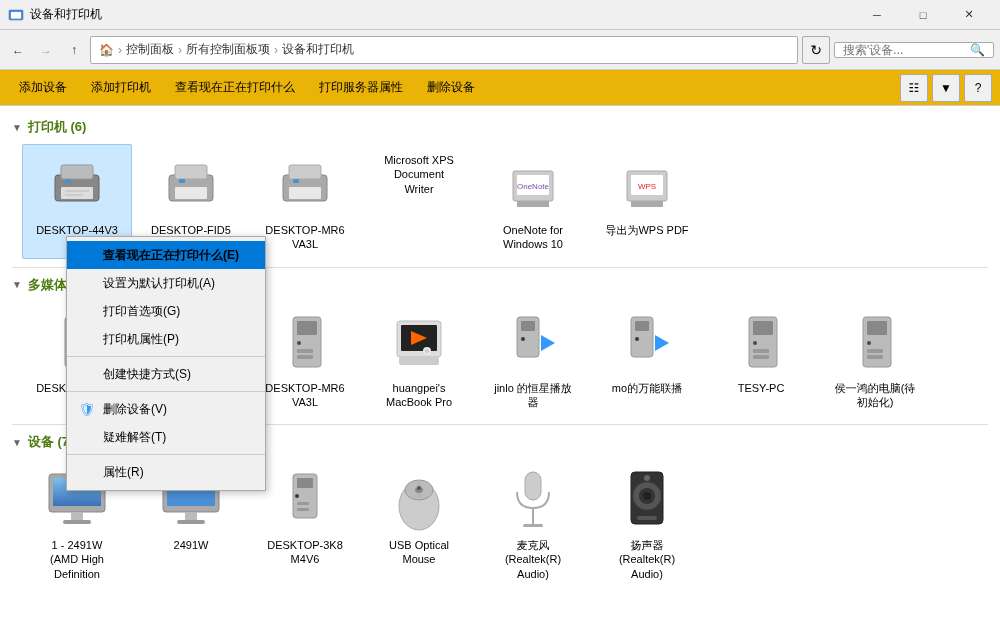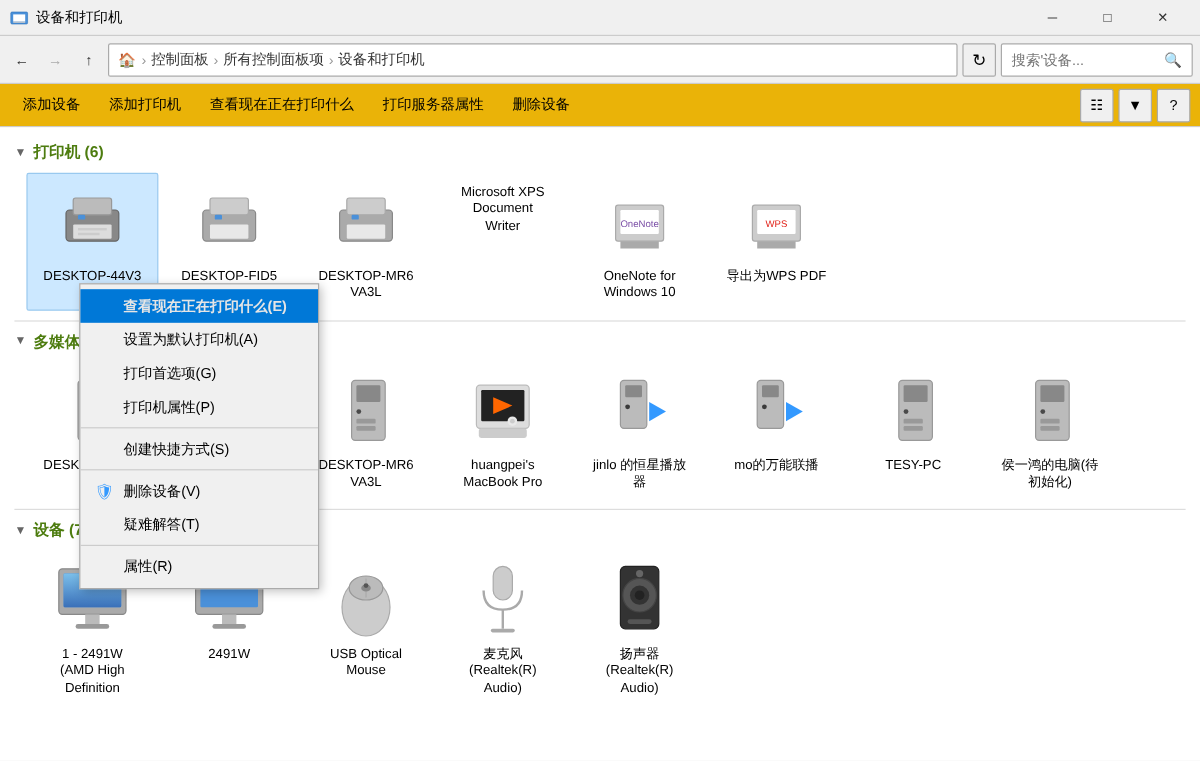--- a/index.html
+++ b/index.html
@@ -54,21 +54,21 @@
     }
     .address-path .breadcrumb-part { color: #333; }
     .address-path .breadcrumb-sep { color: #999; margin: 0 4px; }
     .refresh-btn {
       width: 28px; height: 28px;
       border: 1px solid #aaa; background: #f0f0f0;
       cursor: pointer; display: flex; align-items: center; justify-content: center;
       border-radius: 2px; font-size: 14px;
     }
     .search-box {
-      width: 160px; height: 28px;
+      width: 160px; height: 16px;
       border: 1px solid #aaa; background: #fff;
       padding: 0 8px; font-size: 12px;
       border-radius: 2px;
       display: flex; align-items: center;
     }
     .search-box input {
       border: none; outline: none; background: transparent;
       font-size: 12px; width: 100%; color: #999;
     }
 
@@ -181,21 +181,21 @@
     }
     .ctx-item {
       height: 28px;
       display: flex;
       align-items: center;
       padding: 0 12px;
       font-size: 12px;
       cursor: pointer;
       gap: 8px;
     }
-    .ctx-item.highlighted { background: #0078d7; color: #e5e5e5; font-weight: 600; }
+    .ctx-item.highlighted { background: #0078d7; color: #000000; font-weight: 600; }
     .ctx-sep { height: 1px; background: #ccc; margin: 3px 0; }
     .ctx-icon { width: 16px; height: 16px; display: flex; align-items: center; justify-content: center; }
 
     .section-divider {
       height: 1px;
       background: #ddd;
       margin: 4px 0 8px 0;
     }
   </style>
 </head>
@@ -470,20 +470,32 @@
         <svg width="64" height="60" viewBox="0 0 64 60">
           <rect x="4" y="4" width="56" height="38" rx="3" fill="#aaa" stroke="#888" stroke-width="1"></rect>
           <rect x="8" y="8" width="48" height="28" rx="1" fill="#4a90d9"></rect>
           <rect x="26" y="42" width="12" height="8" fill="#bbb"></rect>
           <rect x="18" y="50" width="28" height="4" rx="2" fill="#999"></rect>
         </svg>
       </div>
       <div class="device-label">2491W</div>
     </div>
 
+    <div class="device-item">
+      <div class="device-icon">
+        <svg width="56" height="60" viewBox="0 0 56 60">
+          <rect x="16" y="4" width="24" height="44" rx="3" fill="#bbb" stroke="#999" stroke-width="1"></rect>
+          <rect x="20" y="8" width="16" height="10" rx="1" fill="#888"></rect>
+          <circle cx="20" cy="26" r="2" fill="#3a3a3a"></circle>
+          <rect x="20" y="32" width="12" height="3" rx="1" fill="#999"></rect>
+          <rect x="20" y="38" width="12" height="3" rx="1" fill="#999"></rect>
+        </svg>
+      </div>
+      <div class="device-label">DESKTOP-3K8<br>M4V6</div>
+    </div>
 
 
     <div class="device-item">
       <div class="device-icon">
         <svg width="50" height="64" viewBox="0 0 50 64">
           <ellipse cx="25" cy="38" rx="20" ry="24" fill="#ccc" stroke="#aaa" stroke-width="1"></ellipse>
           <ellipse cx="25" cy="22" rx="14" ry="10" fill="#bbb" stroke="#999" stroke-width="1"></ellipse>
           <line x1="25" y1="14" x2="25" y2="30" stroke="#aaa" stroke-width="1"></line>
           <ellipse cx="25" cy="22" rx="4" ry="3" fill="#888"></ellipse>
           <circle cx="25" cy="20" r="2" fill="#555"></circle>

